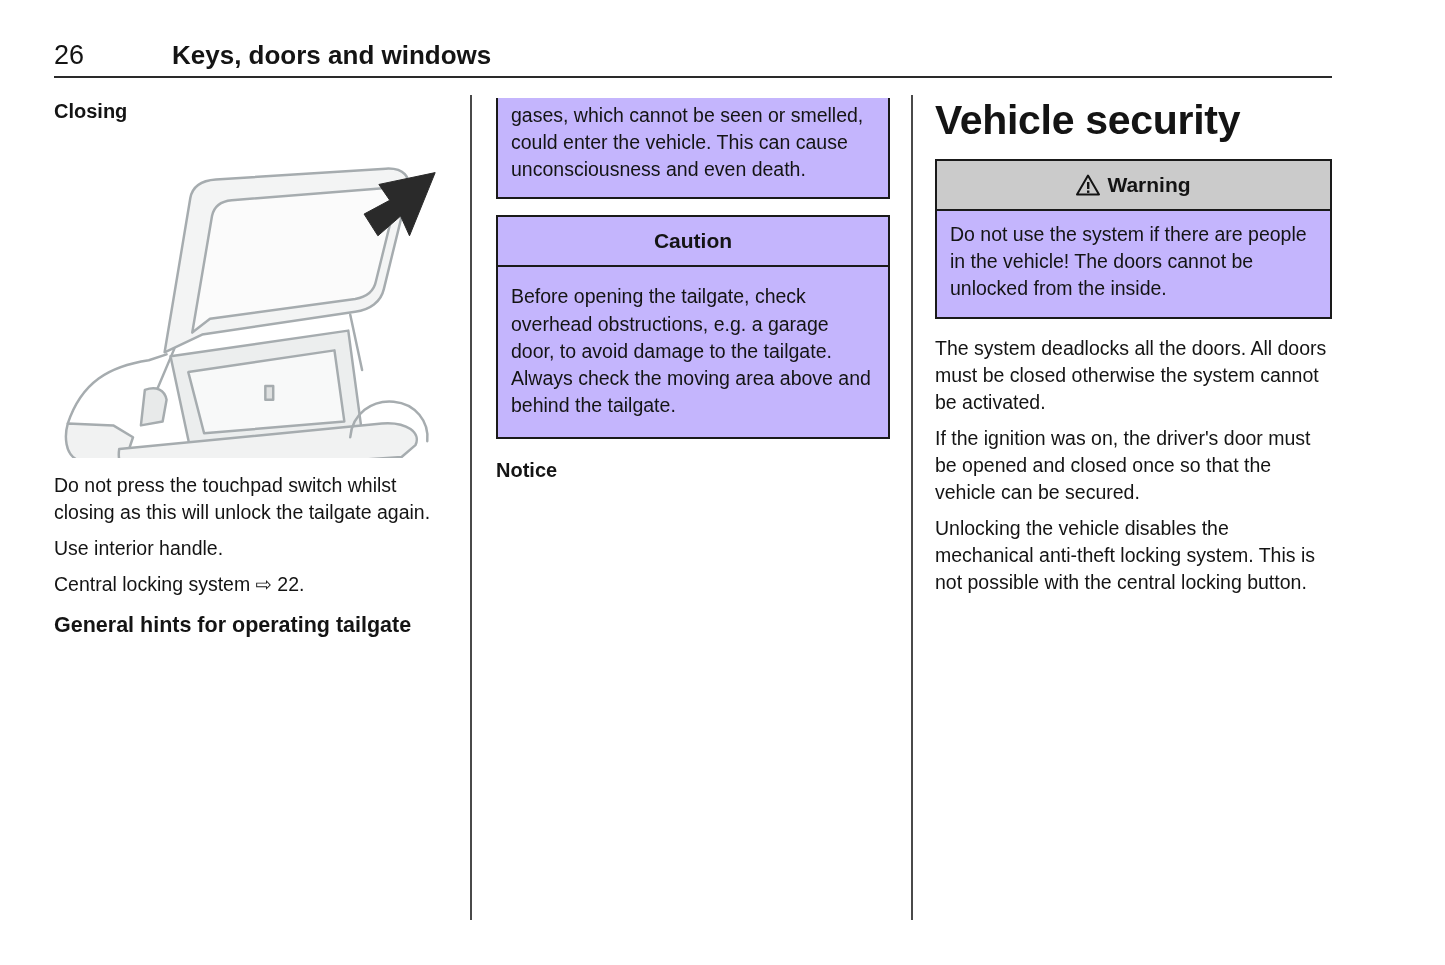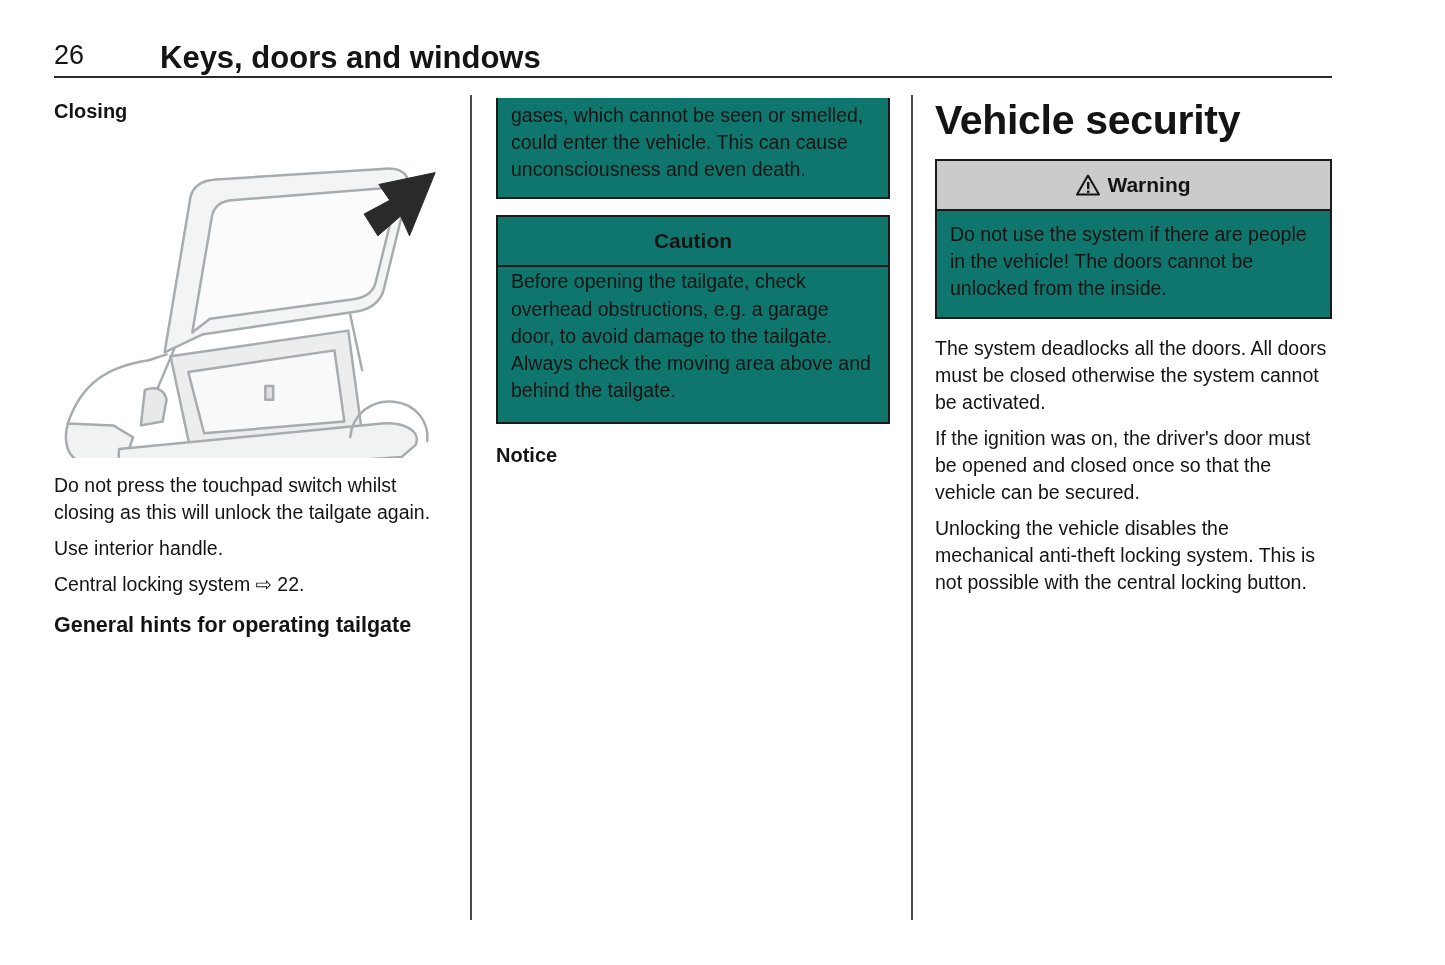--- a/index.html
+++ b/index.html
@@ -15,22 +15,22 @@
     height:965px;
     background:#ffffff;
     overflow:hidden;
   }
   
   .page-num {
     position:absolute; left:54px; top:40px;
     font-size:27px; font-weight:normal;
   }
   .chapter-title {
-    position:absolute; left:160px; top:40px;
-    font-size:31px; font-weight:bold;
+    position:absolute; left:172px; top:40px;
+    font-size:26px; font-weight:bold;
   }
   .header-rule {
     position:absolute; left:54px; top:76px;
     width:1278px; height:2px; background:#2a2a2a;
   }
   
   .col {
     position:absolute; top:98px;
     font-size:19.5px; line-height:1.39;
   }
@@ -52,21 +52,21 @@
   }
   .section-heading {
     font-size:41px; font-weight:bold; letter-spacing:-0.3px;
     margin-bottom:16px; line-height:1.1;
   }
   .subsection-heading {
     font-size:24px; font-weight:bold; margin-bottom:20px; line-height:1.15;
   }
   .notice-title { font-size:20px; font-weight:bold; margin-top:18px; }
   
-  .boxed { border:2px solid #1a1a1a; background:#0f766e; }
+  .boxed { border:2px solid #1a1a1a; background:#c4b5fd; }
   .open-bottom { border-bottom:none; }
   .open-top { border-top:none; }
   .box-header {
     display:flex; align-items:center; justify-content:center; gap:7px;
     font-size:21px; font-weight:bold;
     padding:9px 0 10px 0;
     border-bottom:2px solid #1a1a1a;
   }
   .box-header.gray { background:#cbcbcb; }
   .box-body { padding:10px 13px 14px 13px; }
@@ -135,21 +135,21 @@
   <div class="col col2">
 
     <div class="boxed open-top">
       <div class="box-body" style="border-bottom:none; padding-top:4px;">gases, which cannot be seen or smelled, could enter the vehicle. This can cause unconsciousness and even death.</div>
     </div>
 
     <div class="boxed" style="margin-top:16px;">
       <div class="box-header">
         <span>Caution</span>
       </div>
-      <div class="box-body" style="padding-top:1px; padding-bottom:18px;">Before opening the tailgate, check overhead obstructions, e.g. a garage door, to avoid damage to the tailgate. Always check the moving area above and behind the tailgate.</div>
+      <div class="box-body" style="padding-top:16px; padding-bottom:18px;">Before opening the tailgate, check overhead obstructions, e.g. a garage door, to avoid damage to the tailgate. Always check the moving area above and behind the tailgate.</div>
     </div>
 
     <div class="notice-title">Notice</div>
 
   </div>
 
   <div class="col col3">
 
     <div class="section-heading">Vehicle security</div>
 

